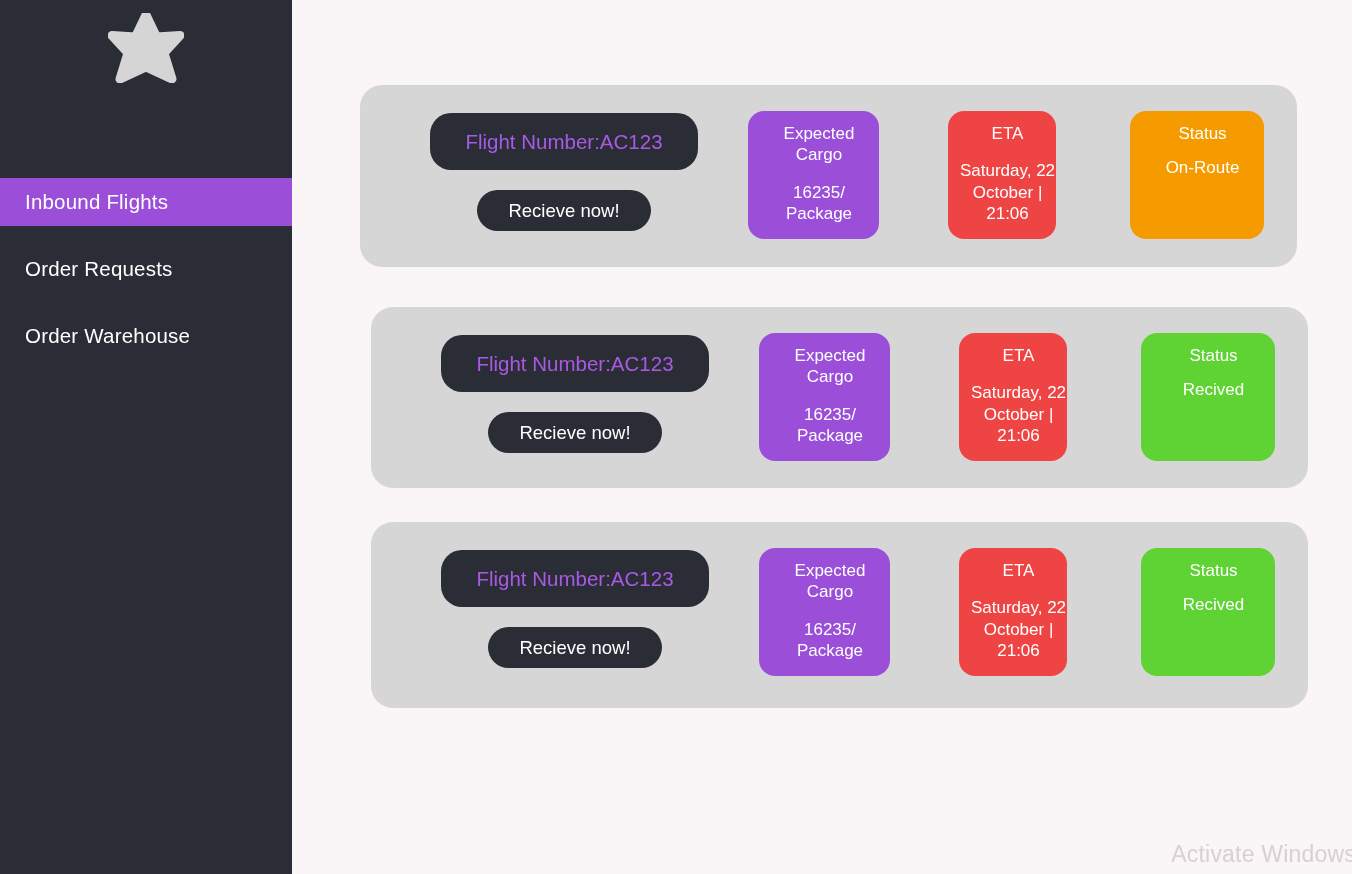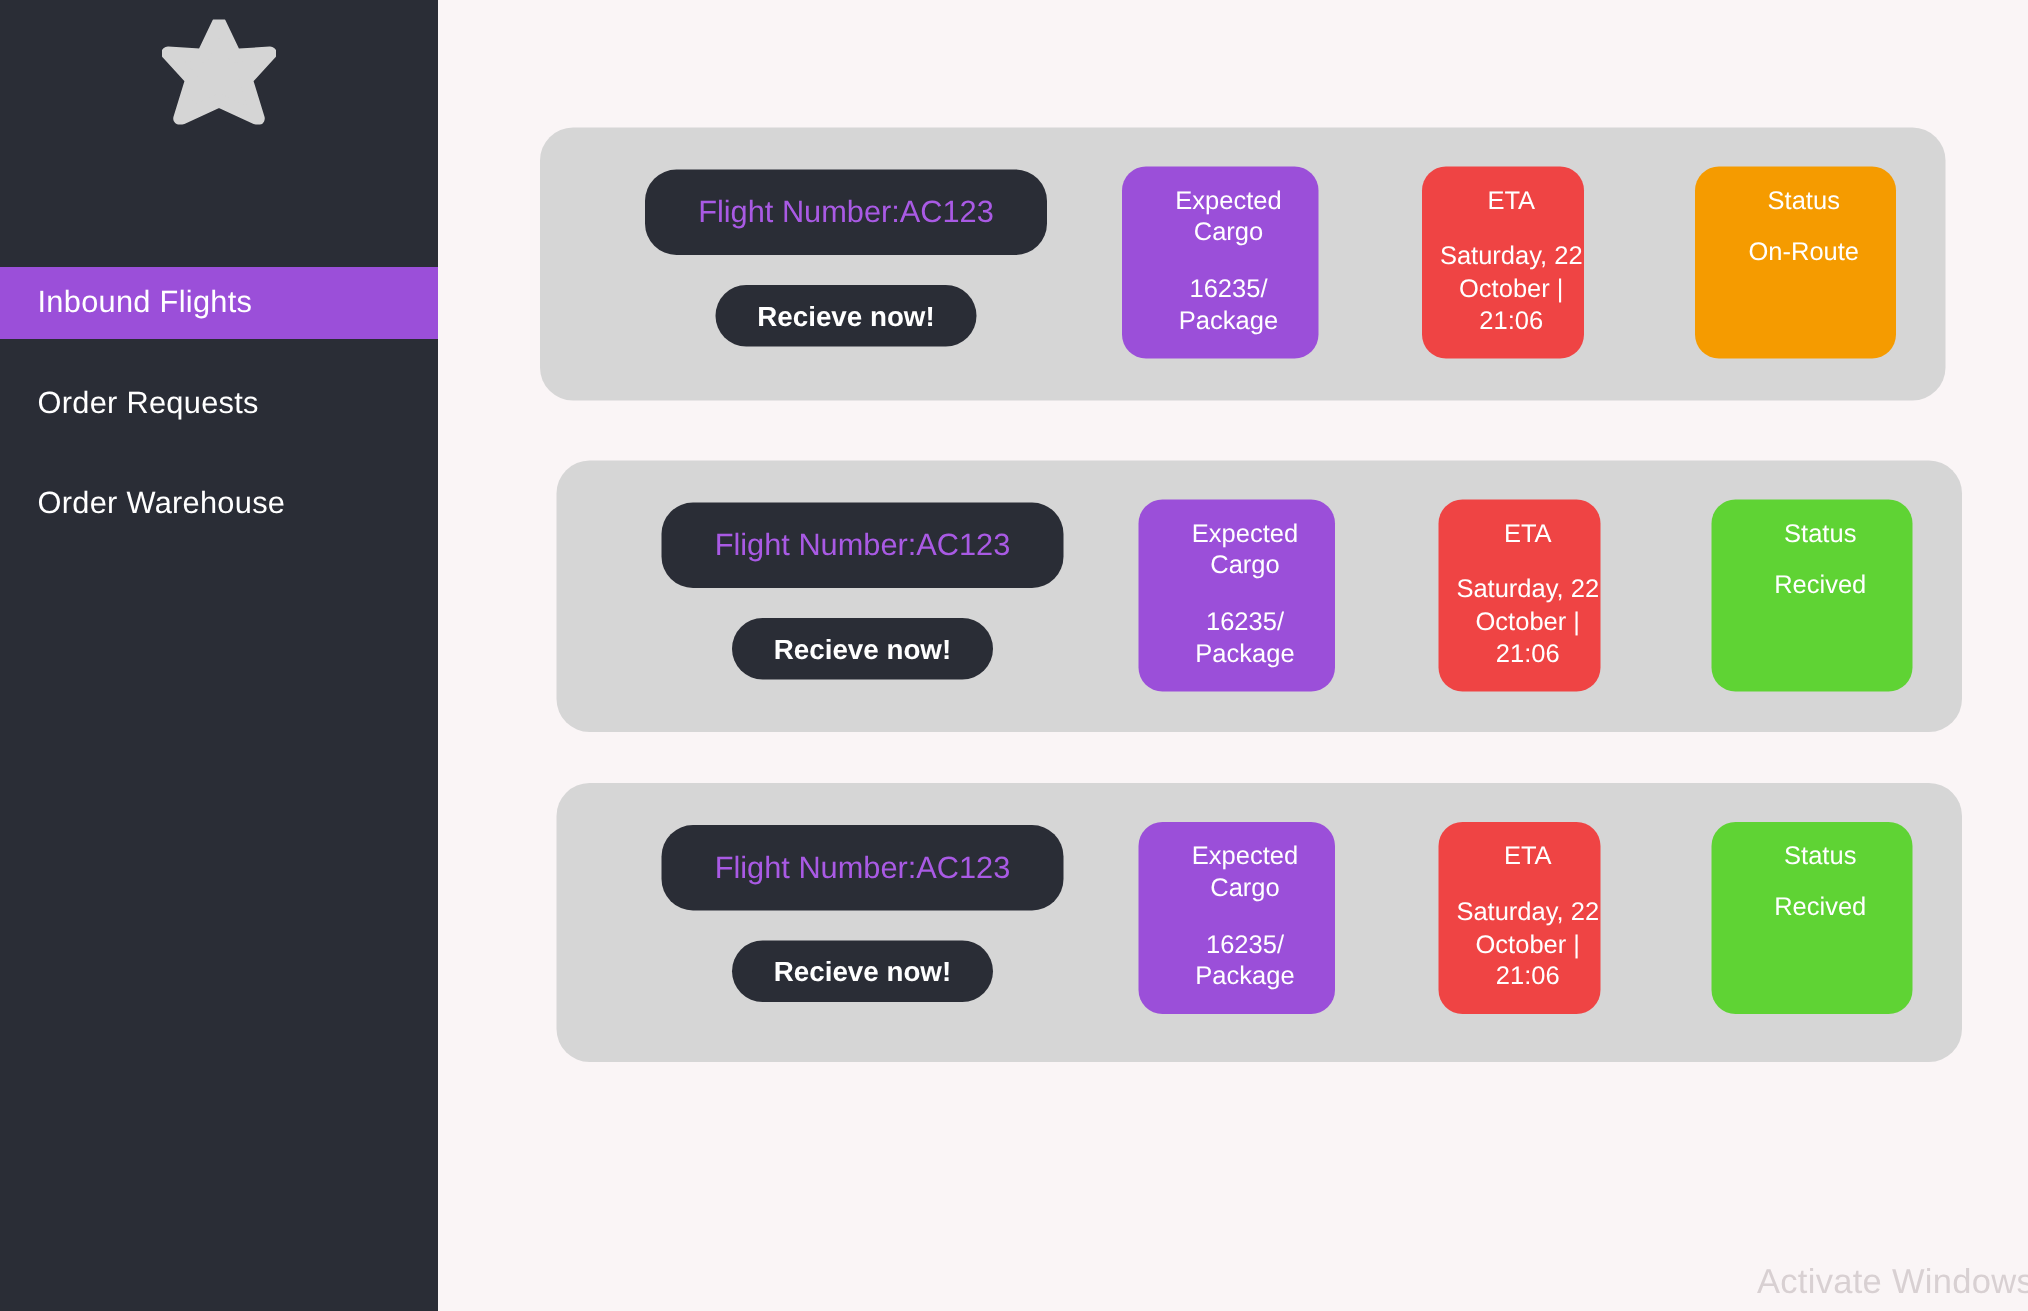--- a/index.html
+++ b/index.html
@@ -115,21 +115,20 @@
     color: #ffffff;
     font-size: 18.5px;
     display: flex;
     align-items: center;
     justify-content: center;
     white-space: nowrap;
     cursor: pointer;
     border: none;
     font-family: "Liberation Sans", sans-serif;
     padding: 0;
-    font-weight: bold;
   }
 
   .badge {
     position: absolute;
     border-radius: 16px;
     color: #ffffff;
     display: flex;
     flex-direction: column;
     align-items: center;
     justify-content: flex-start;

